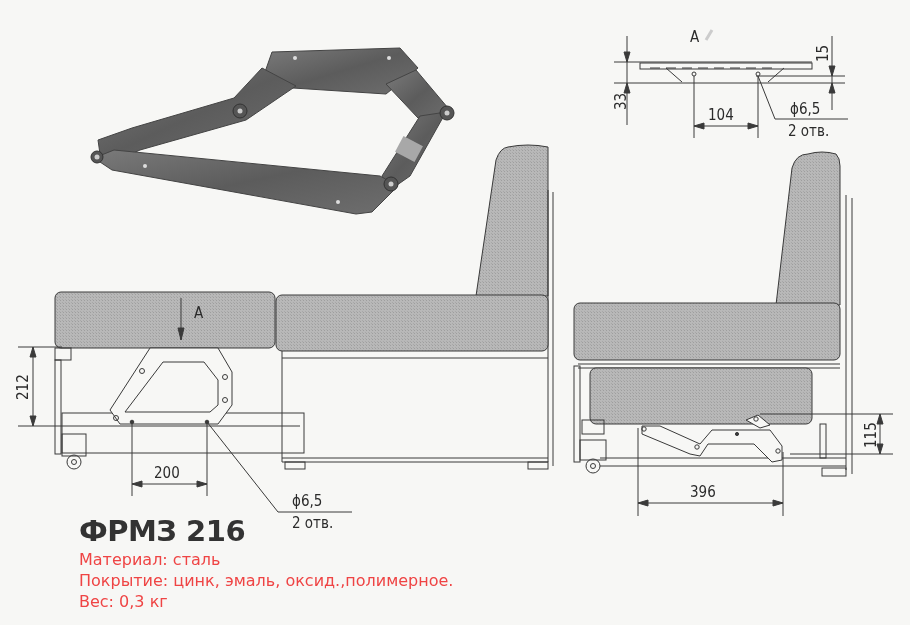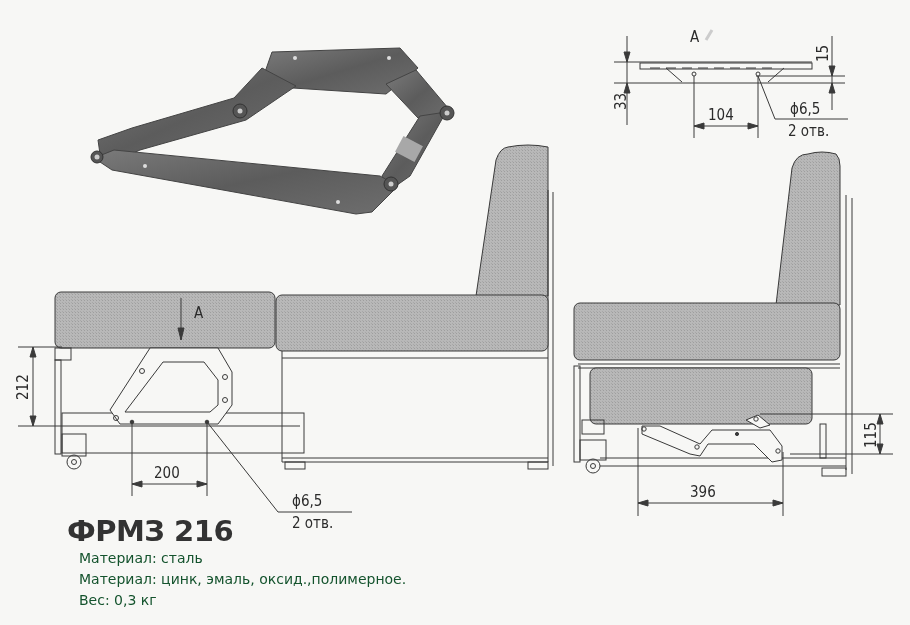--- a/index.html
+++ b/index.html
@@ -1,22 +1,22 @@
 <!DOCTYPE html>
 <html><head>
 <meta charset="utf-8">
 <style>
   html, body { margin: 0; padding: 0; }
   body { width: 910px; height: 625px; background: #f7f7f5; position: relative; overflow: hidden;
          font-family: "Liberation Sans", sans-serif; color: #2b2b2b; }
   .layer { position: absolute; left: 0; top: 0; }
   .dim { font-family: "DejaVu Sans Condensed", "DejaVu Sans", sans-serif; fill: #2b2b2b; font-size: 15px; }
-  .title { position: absolute; left: 67px; top: 514px; font-family: "DejaVu Sans", sans-serif;
+  .title { position: absolute; left: 79px; top: 514px; font-family: "DejaVu Sans", sans-serif;
            font-weight: bold; font-size: 29px; color: #333; letter-spacing: -0.5px; }
-  .spec { position: absolute; left: 79px; font-family: "DejaVu Sans", sans-serif; font-size: 14px; color: #14532d;
+  .spec { position: absolute; left: 79px; font-family: "DejaVu Sans", sans-serif; font-size: 16px; color: #ef4444;
           white-space: nowrap; }
   .s1 { top: 550px; } .s2 { top: 571px; } .s3 { top: 592px; }
 </style>
 </head>
 <body>
 
 <svg class="layer" width="910" height="625" viewBox="0 0 910 625">
   <defs>
     <pattern id="fabric" width="3" height="3" patternUnits="userSpaceOnUse">
       <rect width="3" height="3" fill="#b8b8b8"></rect>
@@ -189,14 +189,14 @@
     <line x1="638" y1="503" x2="783" y2="503" fill="none"></line>
     <path d="M648,500 L638,503 L648,506 Z" fill="#3a3a3a"></path>
     <path d="M773,500 L783,503 L773,506 Z" fill="#3a3a3a"></path>
   </g>
   <text class="dim" transform="translate(876,448) rotate(-90)">115</text>
   <text class="dim" x="690" y="497">396</text>
 </svg>
 
 <div class="title">ФРМЗ 216</div>
 <div class="spec s1">Материал: сталь</div>
-<div class="spec s2">Материал: цинк, эмаль, оксид.,полимерное.</div>
+<div class="spec s2">Покрытие: цинк, эмаль, оксид.,полимерное.</div>
 <div class="spec s3">Вес: 0,3 кг</div>
 
 </body></html>

